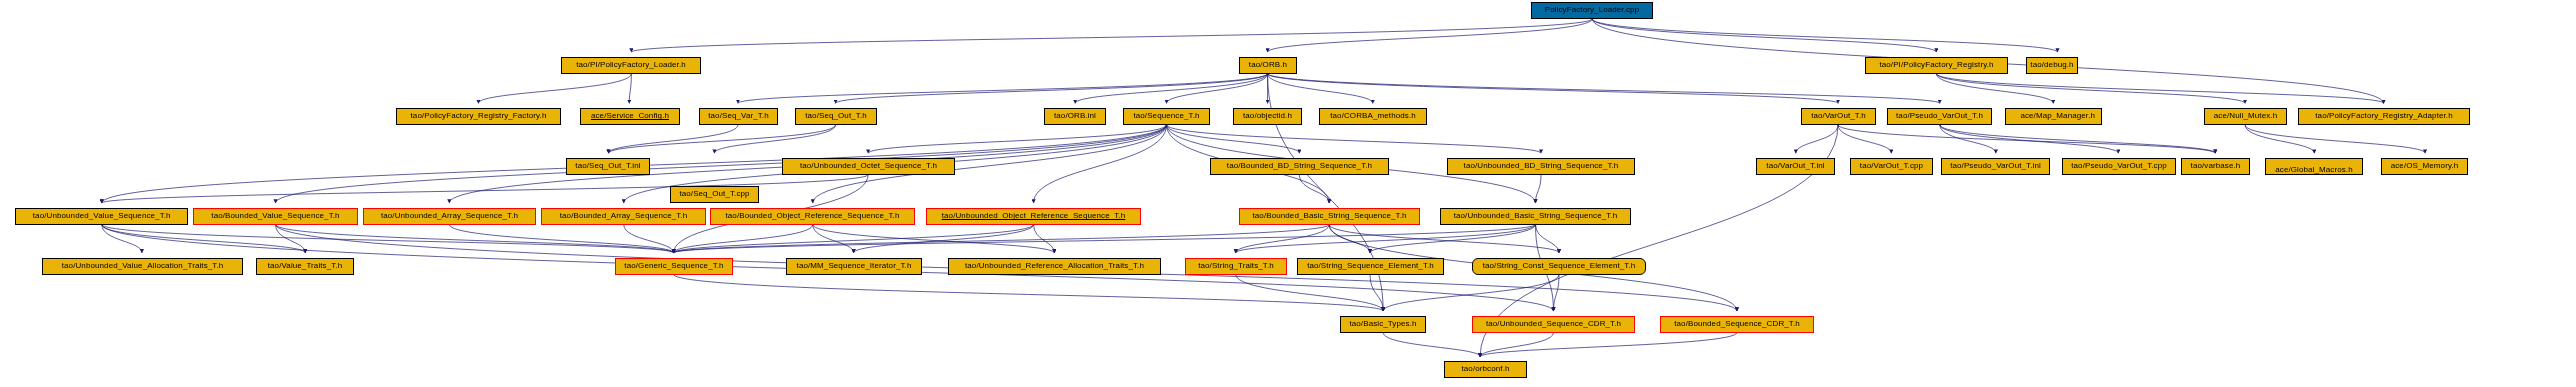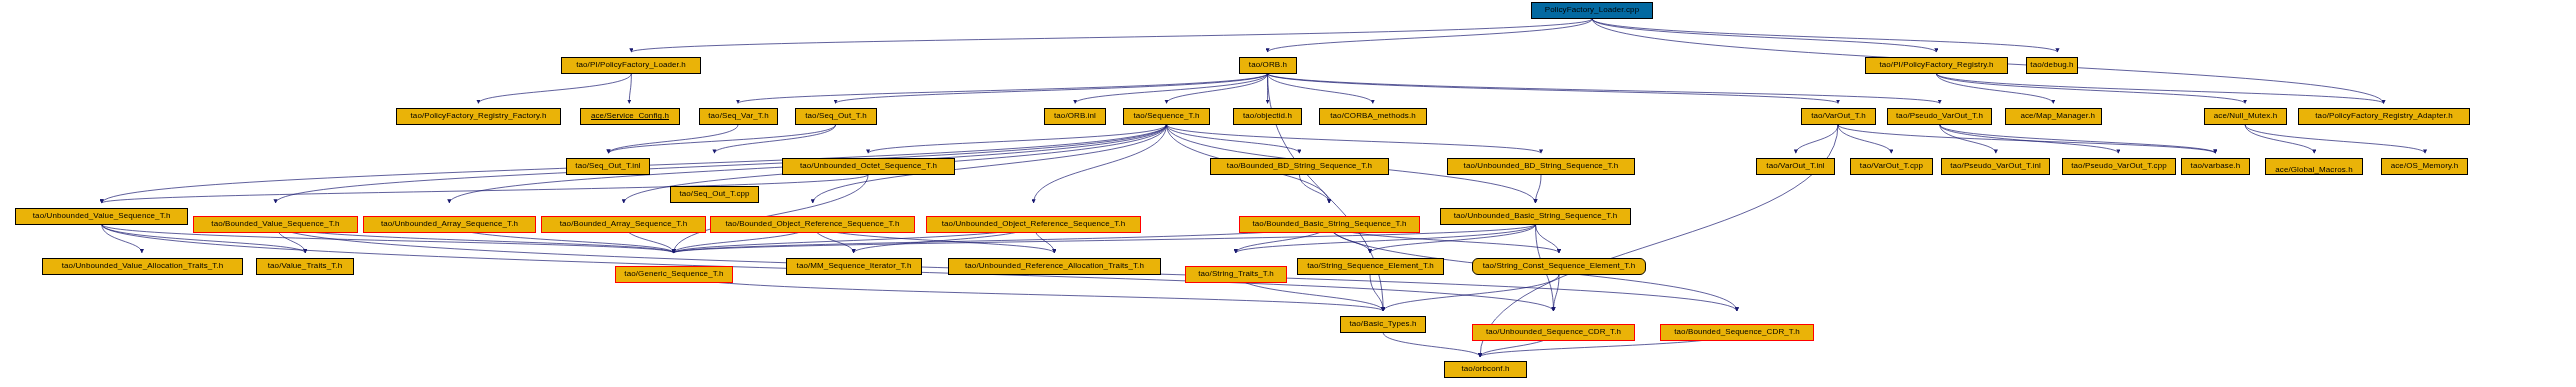--- a/index.html
+++ b/index.html
@@ -35,21 +35,20 @@
     white-space: nowrap;
     display: flex;
     align-items: center;
     justify-content: center;
     padding: 0 3.5px;
     height: 16.6px;
     letter-spacing: 0.1px;
   }
   .gnode.red {
     border-color: #ff0000;
-    margin-top: 8px;
   }
   .gnode.root {
     background: #0369a1;
     border-color: #000000;
   }
 </style>
 </head>
 <body>
 
 <div id="graph-canvas">
@@ -240,21 +239,21 @@
       </div>
       <div class="gnode red" style="left: 363px; top: 208px; width: 173px;">
         <span>tao/Unbounded_Array_Sequence_T.h</span>
       </div>
       <div class="gnode red" style="left: 541px; top: 208px; width: 165px;">
         <span>tao/Bounded_Array_Sequence_T.h</span>
       </div>
       <div class="gnode red" style="left: 710px; top: 208px; width: 205px;">
         <span>tao/Bounded_Object_Reference_Sequence_T.h</span>
       </div>
-      <div class="gnode red" style="left: 926px; top: 208px; width: 215px;">
+      <div class="gnode red" style="left: 926px; top: 208px; width: 215px; text-decoration: underline;">
         <span>tao/Unbounded_Object_Reference_Sequence_T.h</span>
       </div>
       <div class="gnode red" style="left: 1239px; top: 208px; width: 181px;">
         <span>tao/Bounded_Basic_String_Sequence_T.h</span>
       </div>
       <div class="gnode" style="left: 1440px; top: 208px; width: 191px;">
         <span>tao/Unbounded_Basic_String_Sequence_T.h</span>
       </div>
       <div class="gnode" style="left: 42px; top: 258px; width: 201px;">
         <span>tao/Unbounded_Value_Allocation_Traits_T.h</span>

